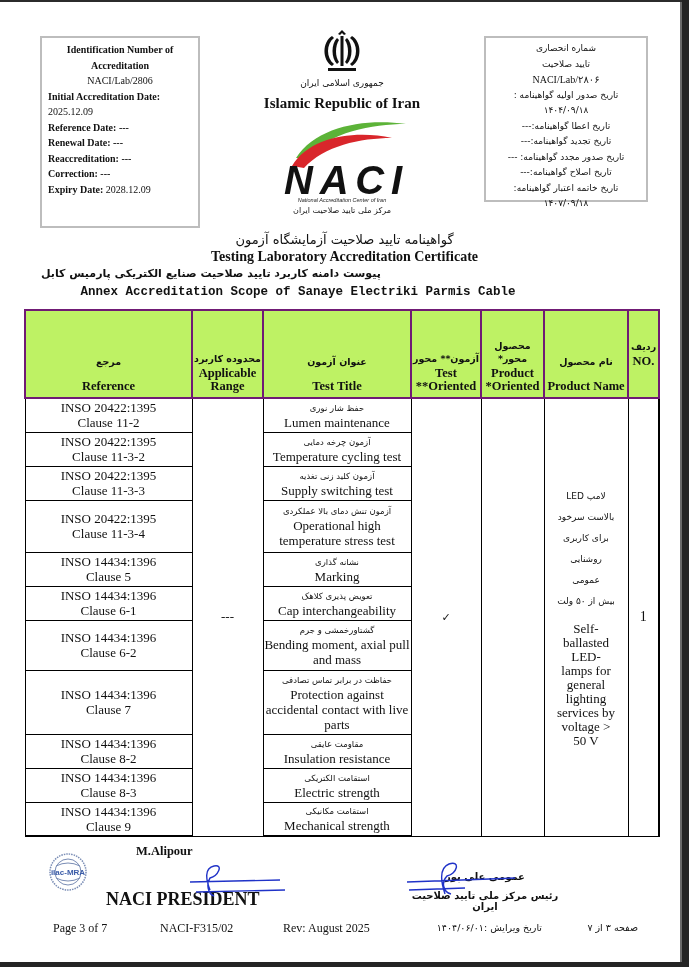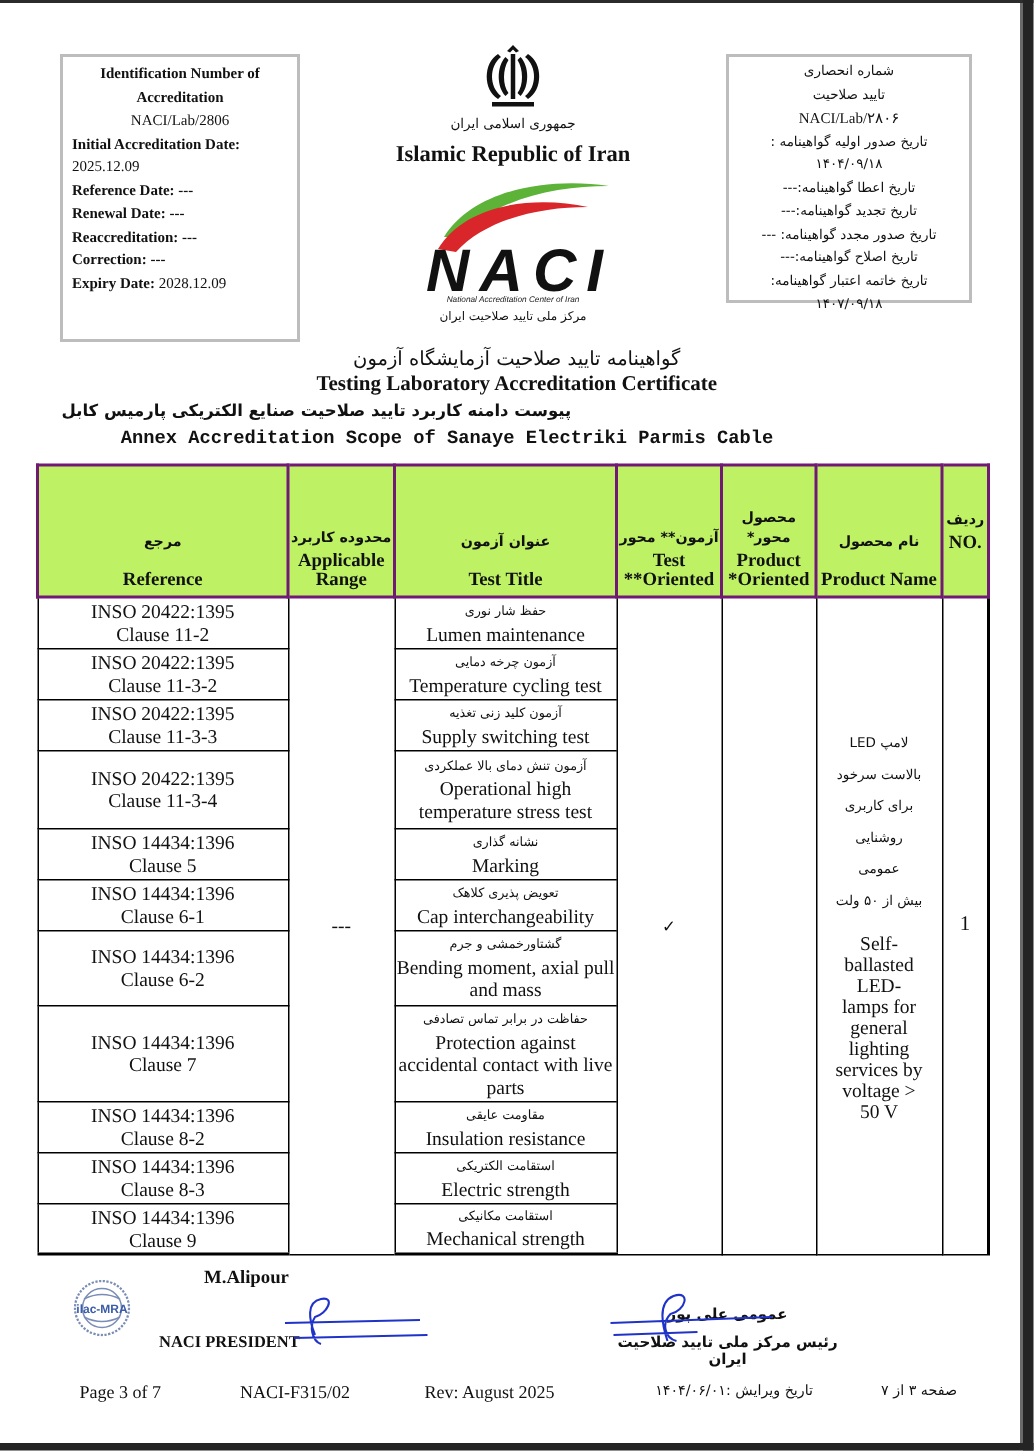--- a/index.html
+++ b/index.html
@@ -55,21 +55,21 @@
   table.scope td.title { font-size: 13px; line-height: 15px; }
   table.scope td.title .fa { display: block; font-family: "DejaVu Sans", sans-serif; font-size: 8.5px; direction: rtl; line-height: 14px; }
   table.scope td.span { border-left: 1px solid #000; border-right: 1px solid #000; }
   table.scope td.product { font-size: 13px; line-height: 14px; padding: 0 12px; }
   table.scope td.product .fa { display: block; font-family: "DejaVu Sans", sans-serif; font-size: 9px; line-height: 21px; direction: rtl; margin-bottom: 10px; }
   table.scope td.no { font-size: 14px; border-right: 2px solid #000; }
   table.scope tr:last-child td { border-bottom: 2px solid #000; }
 
   .ilac { position: absolute; left: 48px; top: 852px; width: 40px; height: 40px; }
   .sig-name-en { position: absolute; left: 136px; top: 844px; font-weight: bold; font-size: 12.5px; }
-  .sig-title-en { position: absolute; left: 106px; top: 889px; font-weight: bold; font-size: 11px; }
+  .sig-title-en { position: absolute; left: 106px; top: 889px; font-weight: bold; font-size: 18px; }
   .sig-name-fa { position: absolute; left: 430px; top: 871px; width: 110px; text-align: center; font-family: "DejaVu Sans", sans-serif; font-weight: bold; font-size: 10px; direction: rtl; }
   .sig-title-fa { position: absolute; left: 400px; top: 890px; width: 170px; text-align: center; font-family: "DejaVu Sans", sans-serif; font-weight: bold; font-size: 10px; direction: rtl; }
   .signature { position: absolute; pointer-events: none; }
 
   .footer { position: absolute; top: 921px; font-size: 12px; }
   .footer.fa { font-family: "DejaVu Sans", sans-serif; font-size: 9.5px; direction: rtl; top: 922px; }
 </style>
 </head>
 <body>
 

